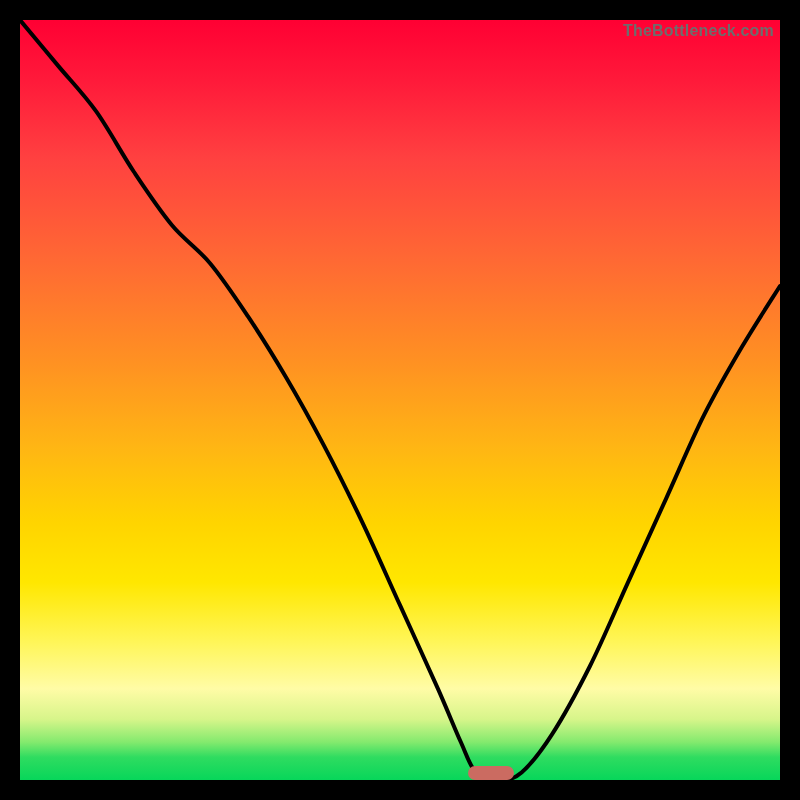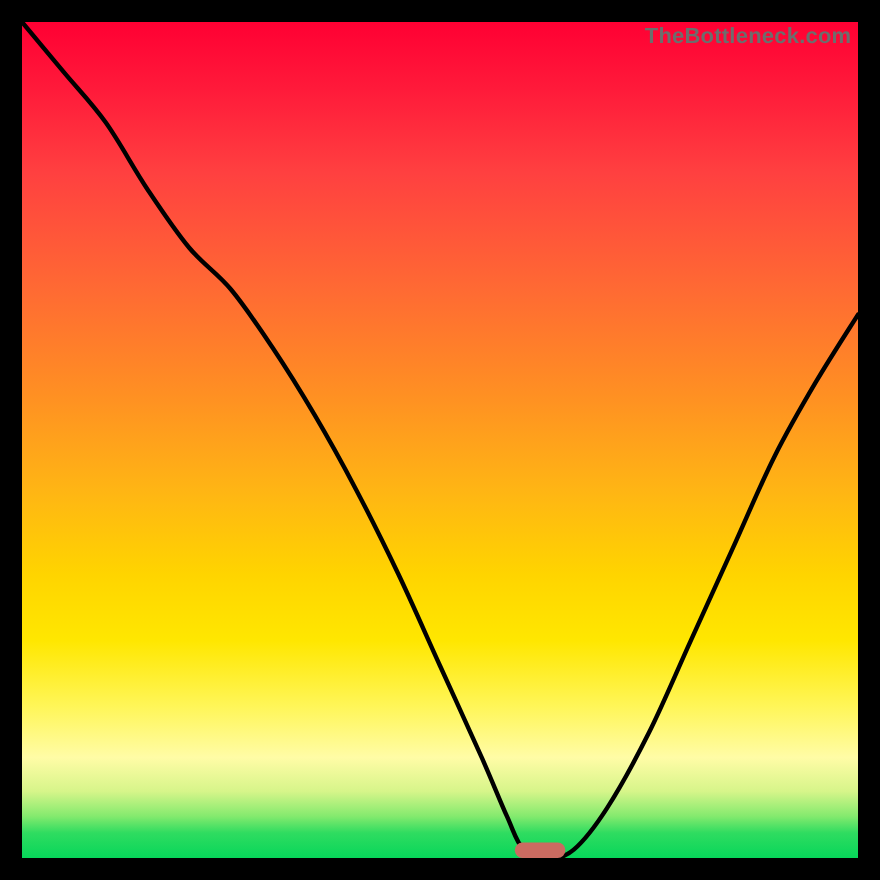--- a/index.html
+++ b/index.html
@@ -39,21 +39,21 @@
       #d7f58a 92%,
       #84ea6e 95%,
       #2fdc60 97%,
       #07d65a 100%
     );
   }
   .watermark {
     position: absolute;
     top: 2px;
     right: 6px;
-    font-size: 20px;
+    font-size: 16px;
     font-weight: 600;
     color: #6d6d6d;
     letter-spacing: 0.2px;
     user-select: none;
   }
   svg.curve {
     position: absolute;
     left: 0;
     top: 0;
     width: 760px;

